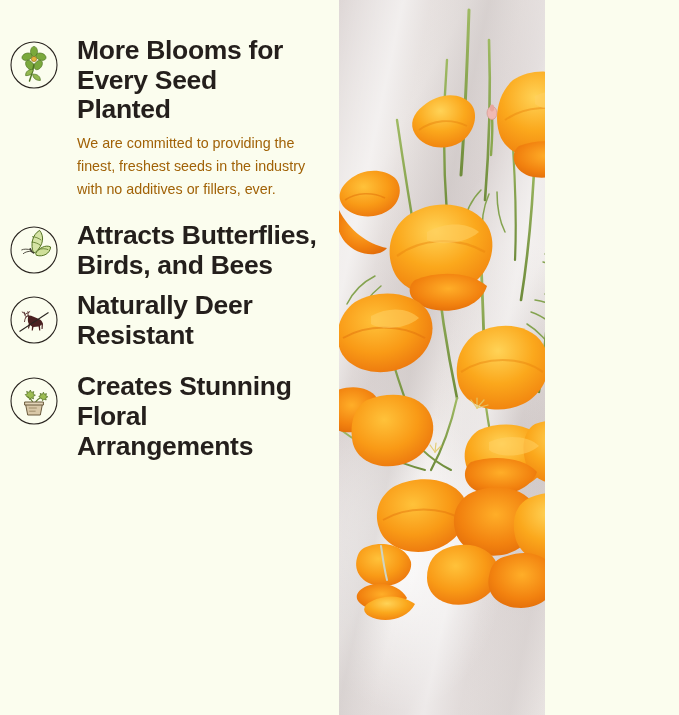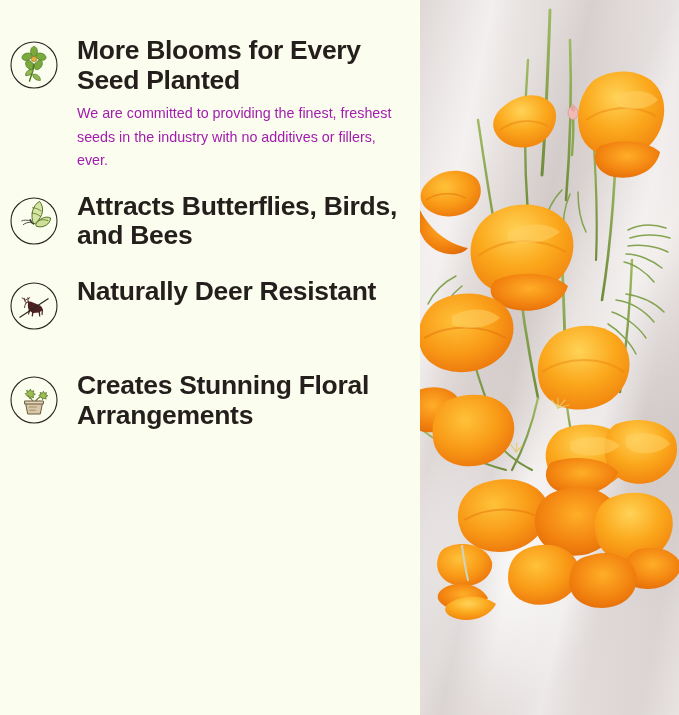--- a/index.html
+++ b/index.html
@@ -8,21 +8,21 @@
   }
   body {
     width: 679px;
     height: 715px;
     overflow: hidden;
     font-family: "Liberation Sans", sans-serif;
     background: #fbfdee;
   }
   .page {
     position: relative;
-    width: 679px;
+    width: 545px;
     height: 715px;
     display: flex;
     background: #fbfdee;
   }
 
   
   .benefits-panel {
     width: 420px;
     height: 715px;
     background: #fbfdee;
@@ -59,27 +59,27 @@
     font-weight: bold;
     line-height: 1.12;
     letter-spacing: -0.3px;
     color: #241f1c;
     font-family: "Liberation Sans", sans-serif;
   }
   .benefit-desc {
     margin: 7px 0 0 0;
     font-size: 14.3px;
     line-height: 1.62;
-    color: #a21caf;
+    color: #a16207;
     font-family: "Liberation Sans", sans-serif;
   }
   
   .benefit-1 { margin-bottom: 20px; }
-  .benefit-2 { margin-bottom: 26px; justify-content: center; }
-  .benefit-3 { margin-bottom: 38px; }
+  .benefit-2 { margin-bottom: 10px; justify-content: center; }
+  .benefit-3 { margin-bottom: 22px; }
   .benefit-4 { margin-bottom: 0; }
 
   
   .photo-panel {
     width: 259px;
     height: 715px;
     position: relative;
     overflow: hidden;
     background: #e4dedd;
   }

